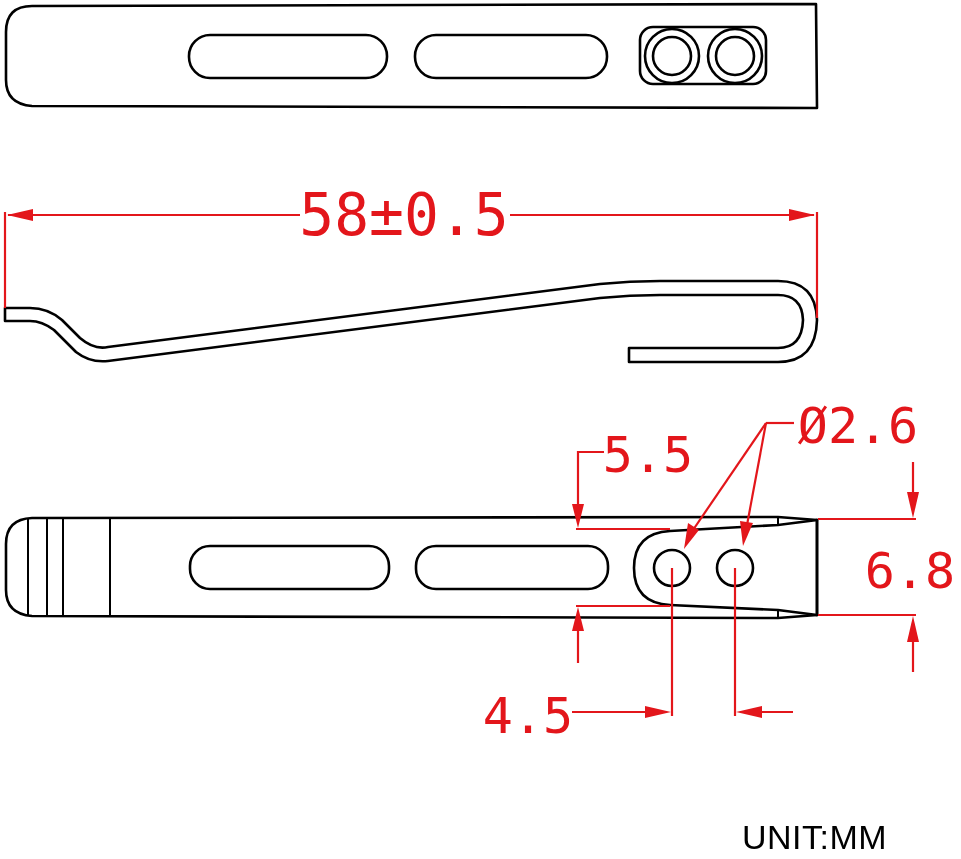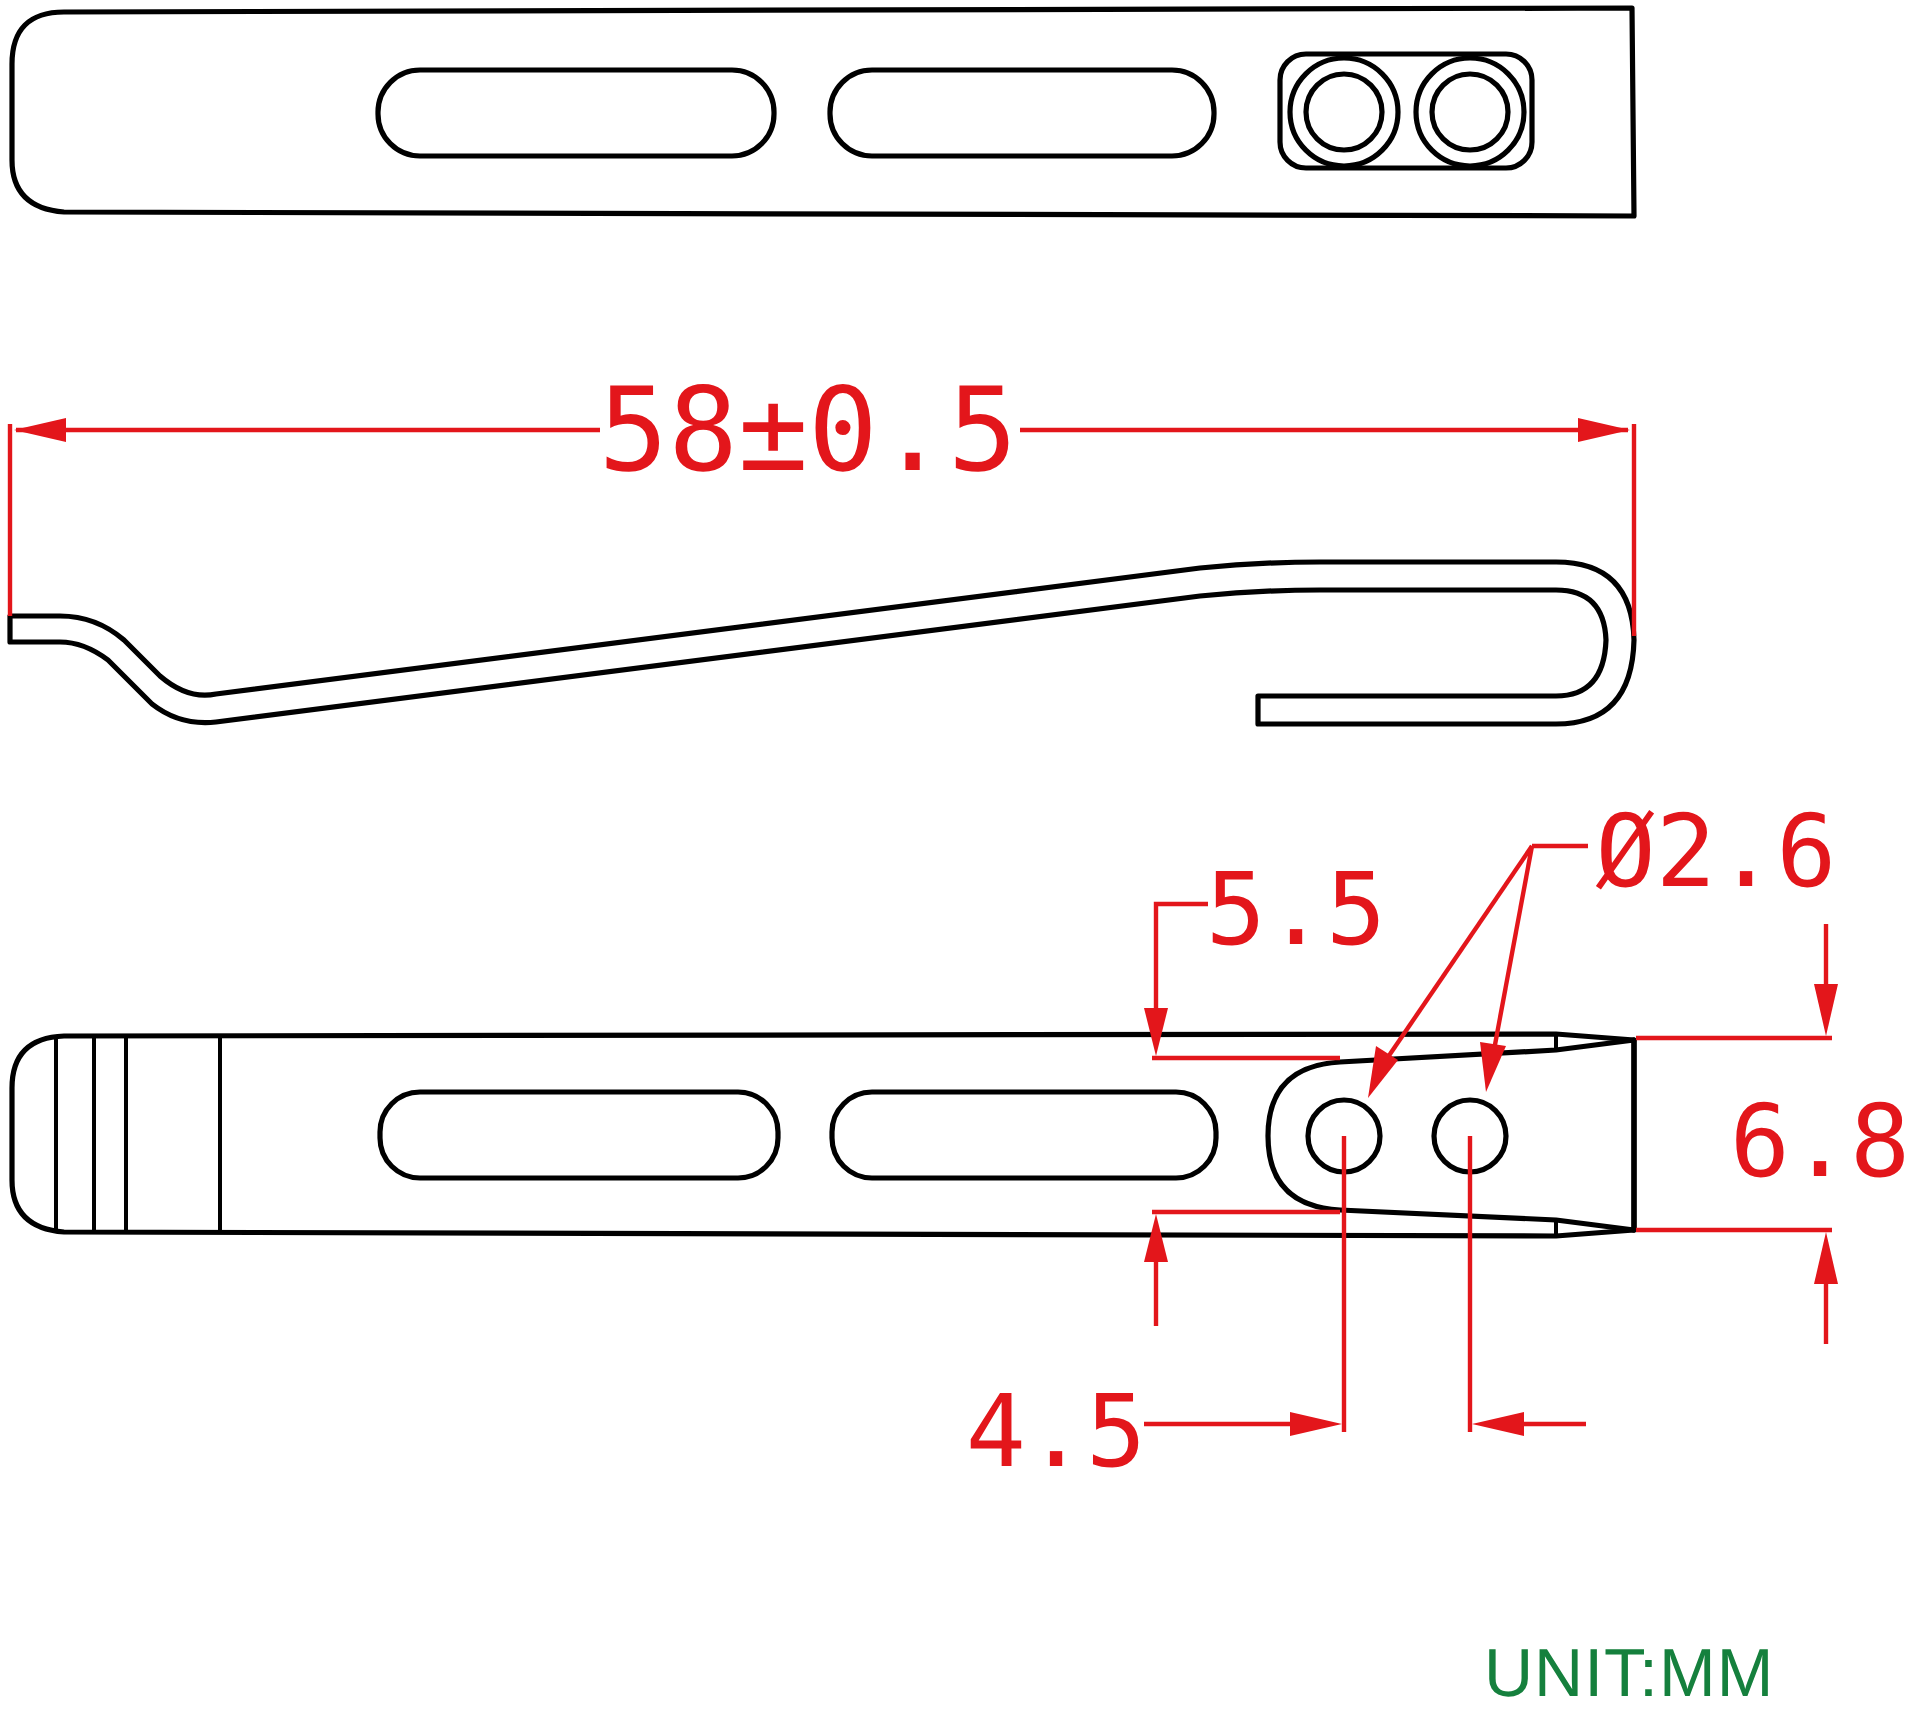--- a/index.html
+++ b/index.html
@@ -12,21 +12,21 @@
     .dimtext {
       fill: #e3161b;
       font-family: "DejaVu Sans Mono", monospace;
       font-weight: 300;
     }
     .unit {
       position: absolute;
       left: 742px; top: 818px;
       font-family: "Liberation Sans", sans-serif;
       font-size: 34px;
-      color: #15803d;
+      color: #000000;
       letter-spacing: 0.5px;
     }
   </style>
 </head>
 <body>
 
 <svg id="drawing" width="961" height="859" viewBox="0 0 961 859" xmlns="http://www.w3.org/2000/svg">
 
   <g>
     <path class="outline" d="M 32 6 L 816 4 L 817 108 L 32 106 Q 6 104 6 80 L 6 32 Q 6 6 32 6 Z"></path>

